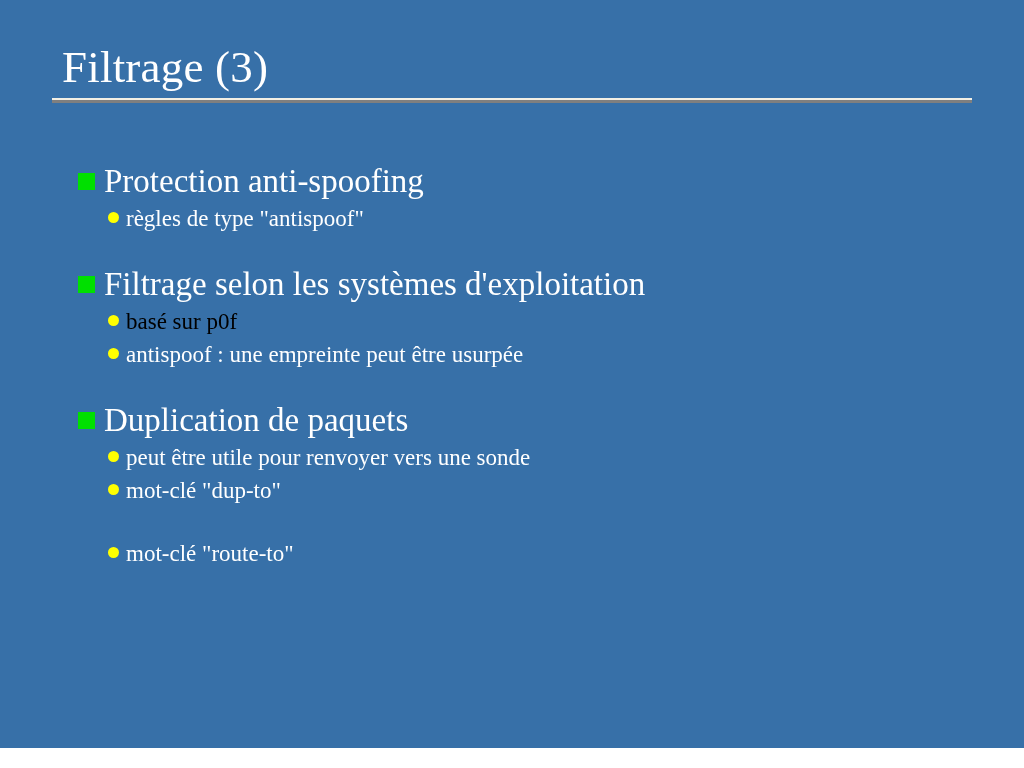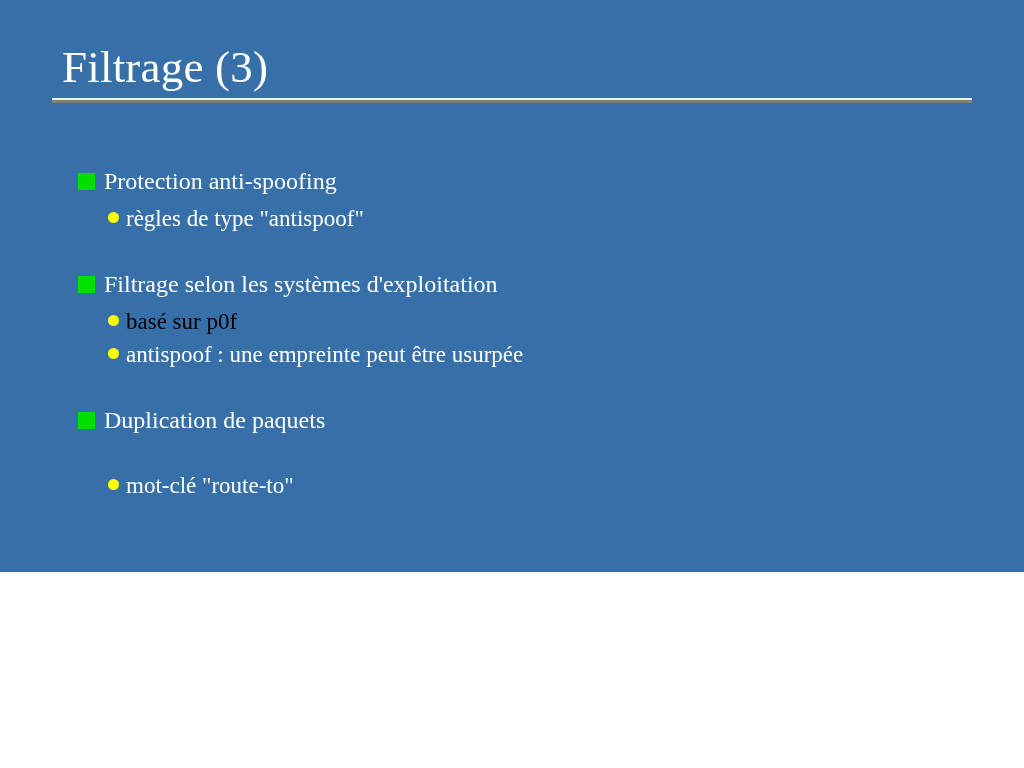--- a/index.html
+++ b/index.html
@@ -9,21 +9,21 @@
   }
   body {
     width: 1024px;
     height: 768px;
     overflow: hidden;
     font-family: "Liberation Serif", "DejaVu Serif", serif;
   }
   #slide {
     position: relative;
     width: 1024px;
-    height: 572px;
+    height: 748px;
     background: #3770a8;
     box-sizing: border-box;
   }
 
   
   #title-block {
     position: absolute;
     left: 52px;
     top: 44px;
     width: 920px;
@@ -81,21 +81,21 @@
   .l1-bullet {
     flex: 0 0 auto;
     width: 17px;
     height: 17px;
     background: #00e000;
     margin-top: 11px;
     margin-right: 9px;
   }
   .l1-text {
     flex: 1 1 auto;
-    font-size: 24px;
+    font-size: 33px;
     line-height: 38px;
     color: #ffffff;
     white-space: nowrap;
   }
 
   .l2-list {
     margin: 0;
     padding: 0 0 0 30px;
   }
   .l2-row {
@@ -163,20 +163,30 @@
           <span class="l2-text" style="color: rgb(255, 255, 255);">antispoof : une empreinte peut être usurpée</span>
         </div>
       </div>
     </div>
 
     <div class="group">
       <div class="l1-row">
         <span class="l1-bullet" style="background: rgb(0, 224, 0);"></span>
         <span class="l1-text" style="color: #ffffff;">Duplication de paquets</span>
       </div>
+      <div class="l2-list">
+        <div class="l2-row">
+          <span class="l2-bullet" style="background: rgb(255, 255, 0);"></span>
+          <span class="l2-text" style="color: rgb(255, 255, 255);">peut être utile pour renvoyer vers une sonde</span>
+        </div>
+        <div class="l2-row">
+          <span class="l2-bullet" style="background: rgb(255, 255, 0);"></span>
+          <span class="l2-text" style="color: rgb(255, 255, 255);">mot-clé "dup-to"</span>
+        </div>
+      </div>
     </div>
 
     <div class="group">
       <div class="l2-list">
         <div class="l2-row">
           <span class="l2-bullet" style="background: rgb(255, 255, 0);"></span>
           <span class="l2-text" style="color: rgb(255, 255, 255);">mot-clé "route-to"</span>
         </div>
       </div>
     </div>

